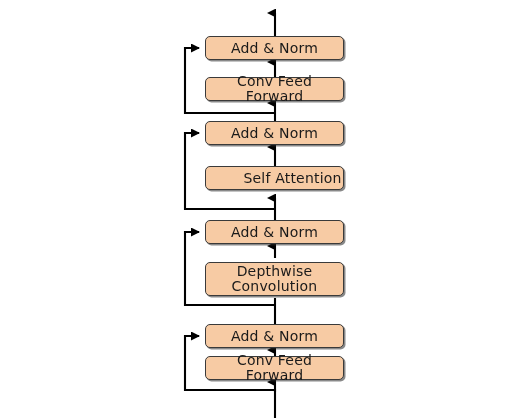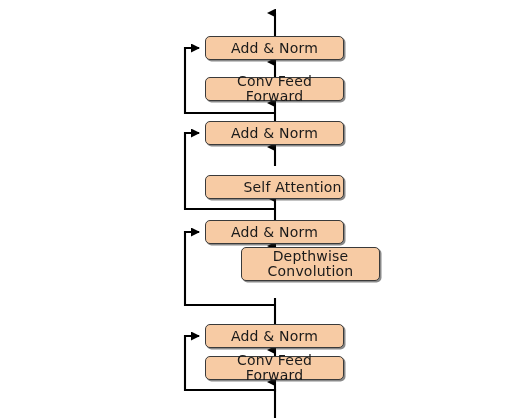--- a/index.html
+++ b/index.html
@@ -77,29 +77,29 @@
   </div>
 
   <div class="node" style="left:205px;top:77px;width:139px;height:24px;">
     <span>Conv Feed Forward</span>
   </div>
 
   <div class="node" style="left:205px;top:121px;width:139px;height:24px;">
     <span>Add &amp; Norm</span>
   </div>
 
-  <div class="node" style="left:205px;top:175px;width:139px;height:24px;padding-left:36px;">
+  <div class="node" style="left:205px;top:166px;width:139px;height:24px;padding-left:36px;">
     <span>Self Attention</span>
   </div>
 
   <div class="node" style="left:205px;top:220px;width:139px;height:24px;">
     <span>Add &amp; Norm</span>
   </div>
 
-  <div class="node" style="left:205px;top:247px;width:139px;height:34px;margin-left:36px;">
+  <div class="node" style="left:205px;top:262px;width:139px;height:34px;">
     <span>Depthwise
 Convolution</span>
   </div>
 
   <div class="node" style="left:205px;top:324px;width:139px;height:24px;">
     <span>Add &amp; Norm</span>
   </div>
 
   <div class="node" style="left:205px;top:356px;width:139px;height:24px;">
     <span>Conv Feed Forward</span>

